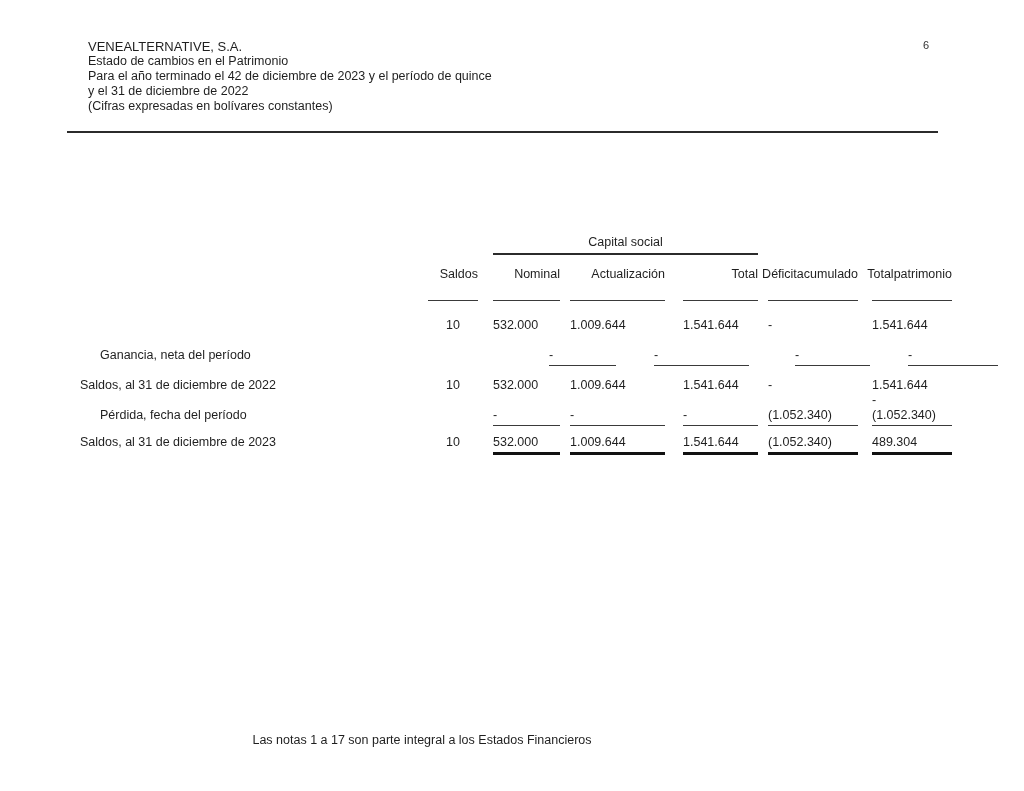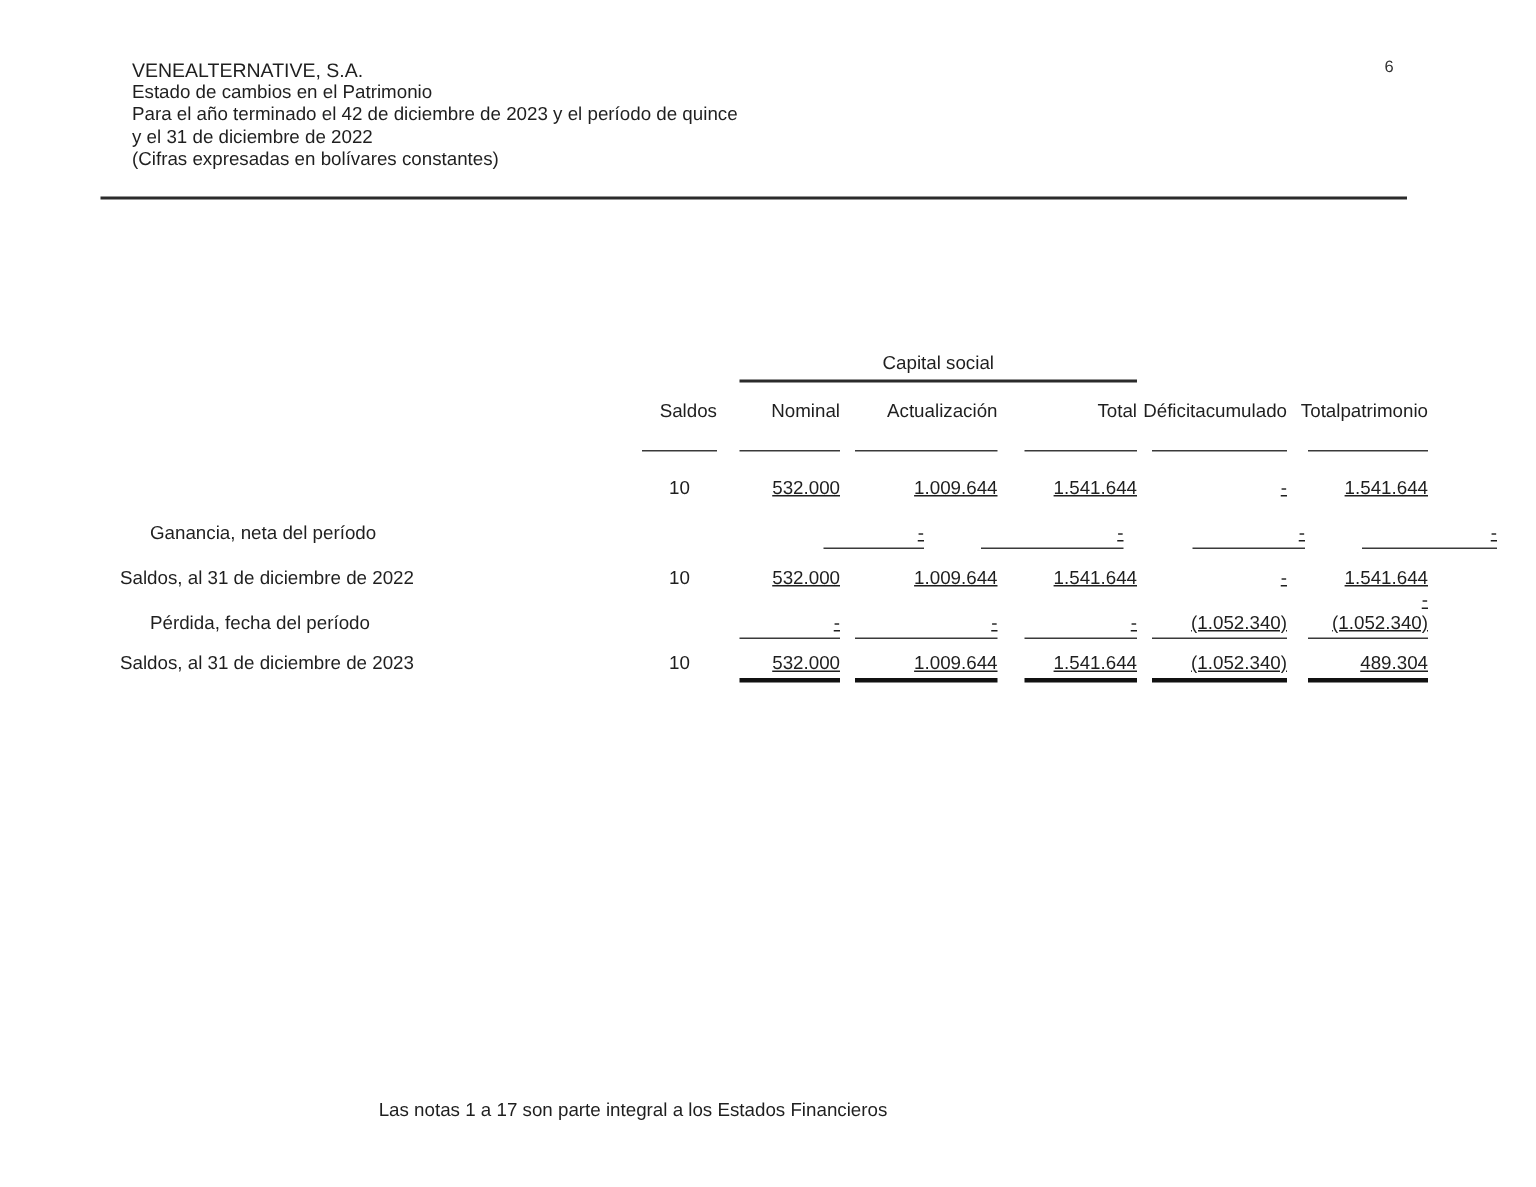--- a/index.html
+++ b/index.html
@@ -57,21 +57,21 @@
     grid-template-columns: 340px 8px 50px 15px 67px 10px 95px 18px 75px 10px 90px 14px 80px;
     margin-top: 13px;
   }
   .c-label   { grid-column: 1;  white-space: nowrap; }
   .c-notas   { grid-column: 3;  text-align: center; }
   .c-nominal { grid-column: 5; }
   .c-actual  { grid-column: 7; }
   .c-total   { grid-column: 9; }
   .c-deficit { grid-column: 11; }
   .c-patrim  { grid-column: 13; }
-  .num { text-align: right; text-decoration: underline; }
+  .num { text-align: left; }
 
   .indent { padding-left: 20px; }
 
   
   .row-group .c-capital {
     grid-column: 5 / 10;
     text-align: center;
     border-bottom: 2px solid #2b2b2b;
     padding-bottom: 3px;
   }

